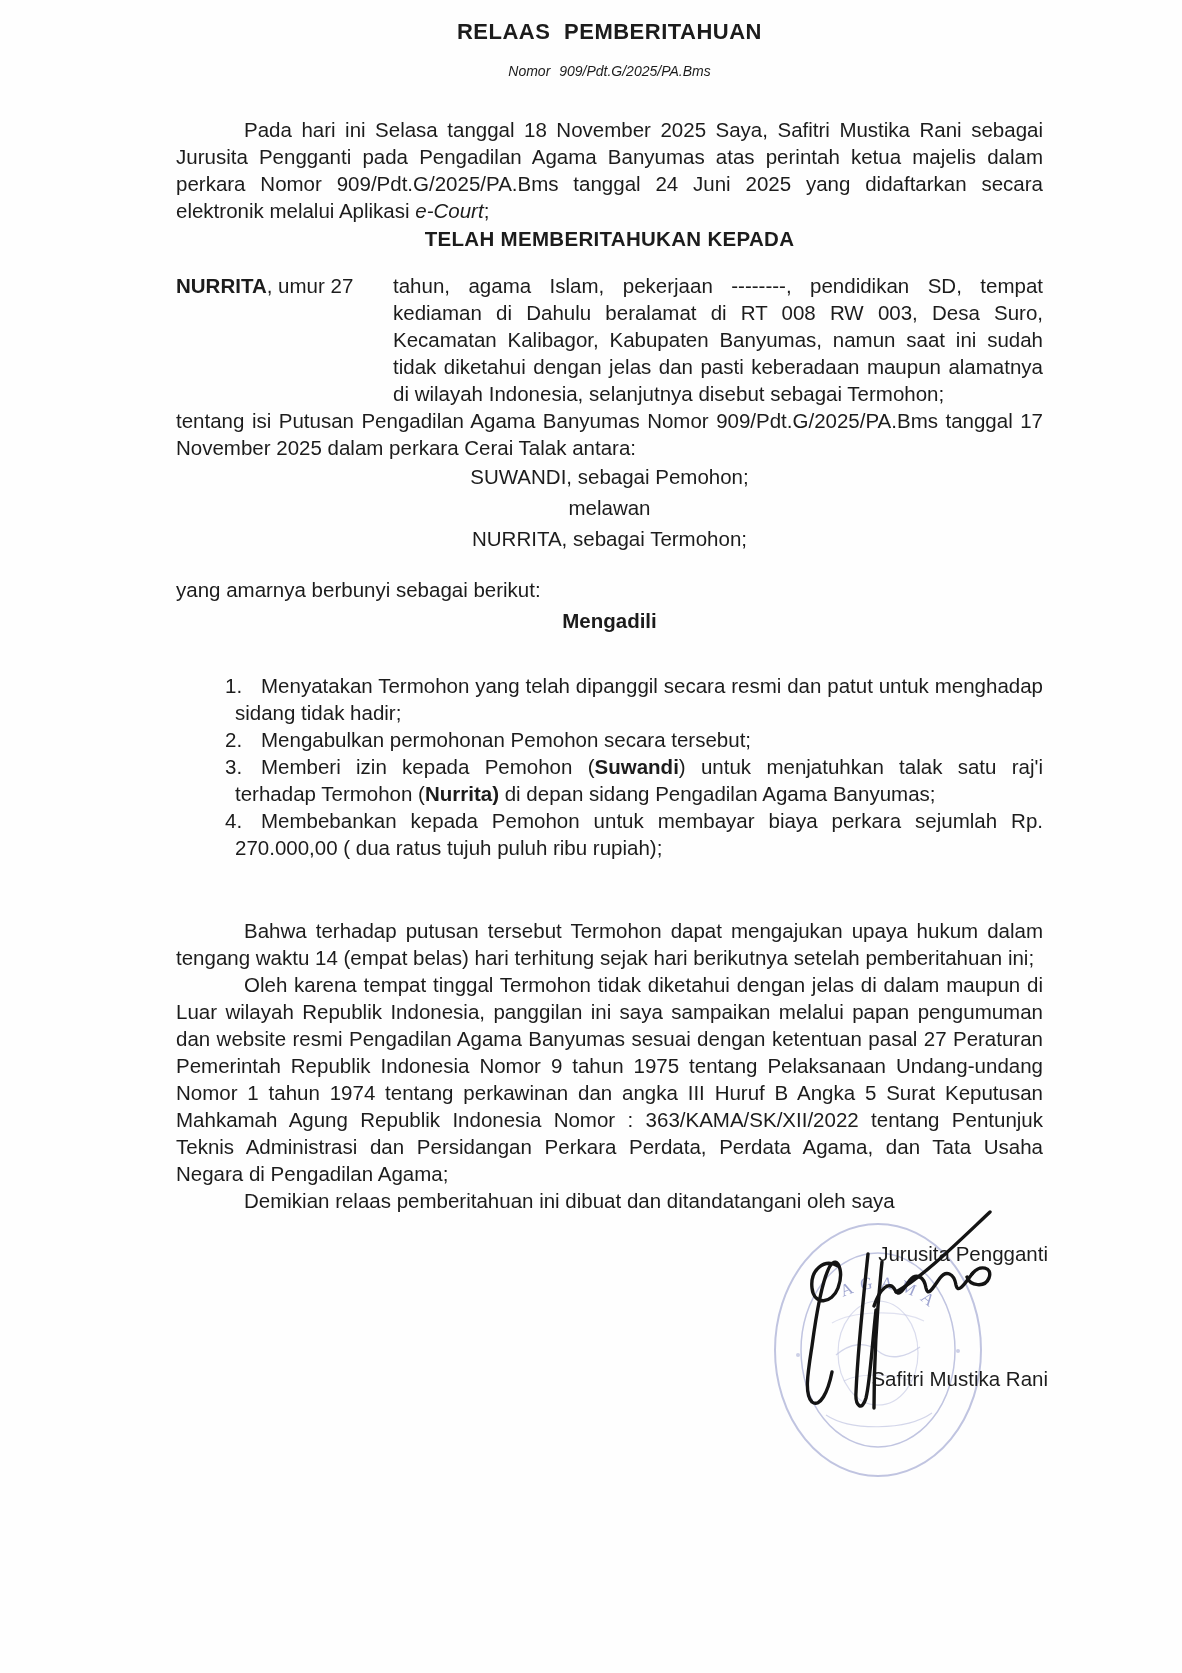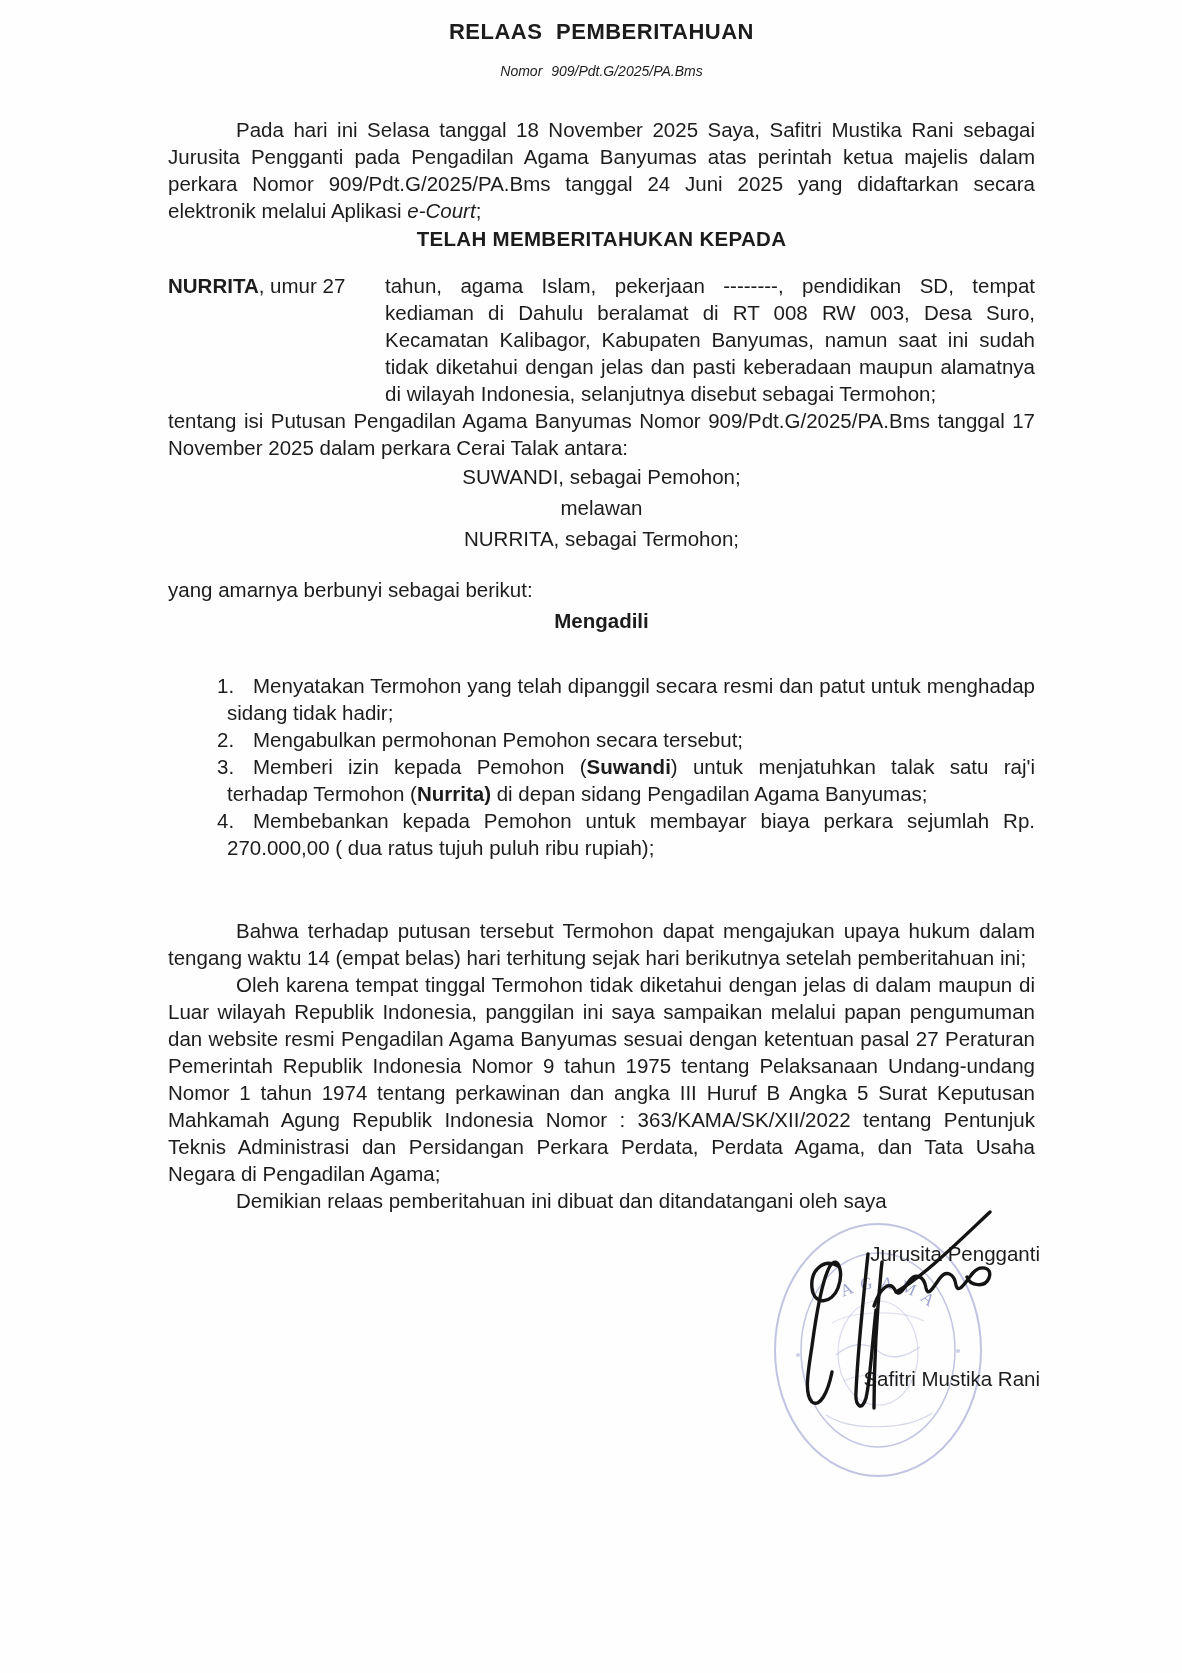--- a/index.html
+++ b/index.html
@@ -6,21 +6,21 @@
   .page{
     position:relative;
     width:1182px;height:1673px;
     background:#fefefe;
     font-family:"Liberation Sans", sans-serif;
     color:#1c1c1c;
     overflow:hidden;
   }
   .content{
     position:absolute;
-    left:168px;top:18px;
+    left:176px;top:18px;
     width:867px;
     font-size:20.5px;
     line-height:27px;
     z-index:2;
   }
   .doc-title{
     text-align:center;font-weight:bold;font-size:22px;line-height:28px;
     word-spacing:7px;letter-spacing:0.5px;margin:0;
   }
   .case-number{

